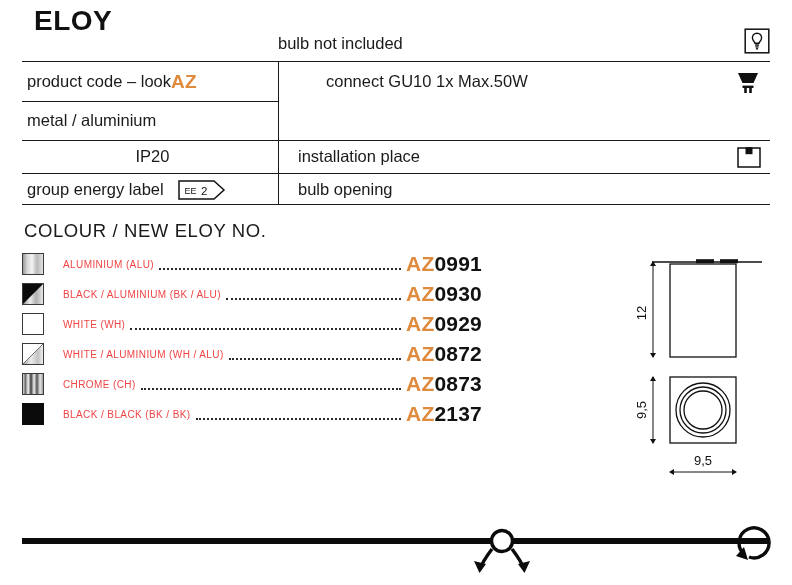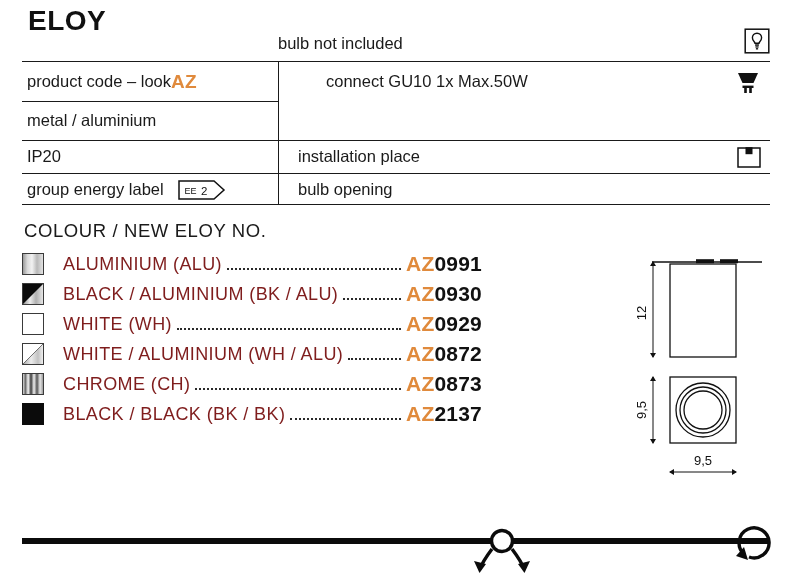--- a/index.html
+++ b/index.html
@@ -14,21 +14,21 @@
     position: relative;
     overflow: hidden;
     font-family: "Liberation Sans", sans-serif;
     color: #1a1a1a;
     -webkit-font-smoothing: antialiased;
   }
 
   
   #product-title {
     position: absolute;
-    left: 28px;
+    left: 34px;
     top: 4px;
     font-size: 28px;
     font-weight: 700;
     letter-spacing: 0.5px;
     line-height: 34px;
     color: #111111;
   }
 
   
   #bulb-note-row {
@@ -131,23 +131,23 @@
   }
   .swatch {
     width: 22px;
     height: 22px;
     border: 1.2px solid #3a3a3a;
     box-sizing: border-box;
     flex: 0 0 auto;
     margin-right: 19px;
   }
   .colour-name {
-    font-size: 18px;
+    font-size: 10px;
     letter-spacing: 0.4px;
-    color: #7f1d1d;
+    color: #ef4444;
     white-space: nowrap;
     flex: 0 0 auto;
   }
   .leader {
     flex: 1 1 auto;
     margin: 0 5px 0 5px;
     height: 13px;
     border-bottom: 2.2px dotted #2a2a2a;
     position: relative;
     top: -2px;
@@ -222,21 +222,21 @@
         <rect x="10.2" y="21" width="2.6" height="5" fill="#111"></rect>
         <rect x="15.2" y="21" width="2.6" height="5" fill="#111"></rect>
       </svg>
     </span>
   </div>
 
   <div class="cell cell-left" style="top:39px; height:39px;">
     <span>metal / aluminium</span>
   </div>
 
-  <div class="cell cell-left" style="top:78px; height:33px;">
+  <div class="cell cell-left" style="top:78px; height:33px;justify-content:center;">
     <span>IP20</span>
   </div>
   <div class="cell cell-right" style="top:78px; height:33px;">
     <span>installation place</span>
     <span class="pictogram">
       <svg width="26" height="26" viewBox="0 0 26 26">
         <rect x="2" y="4" width="22" height="19" fill="#fff" stroke="#111" stroke-width="1.5"></rect>
         <rect x="9.5" y="3.2" width="7" height="7" fill="#111"></rect>
       </svg>
     </span>

